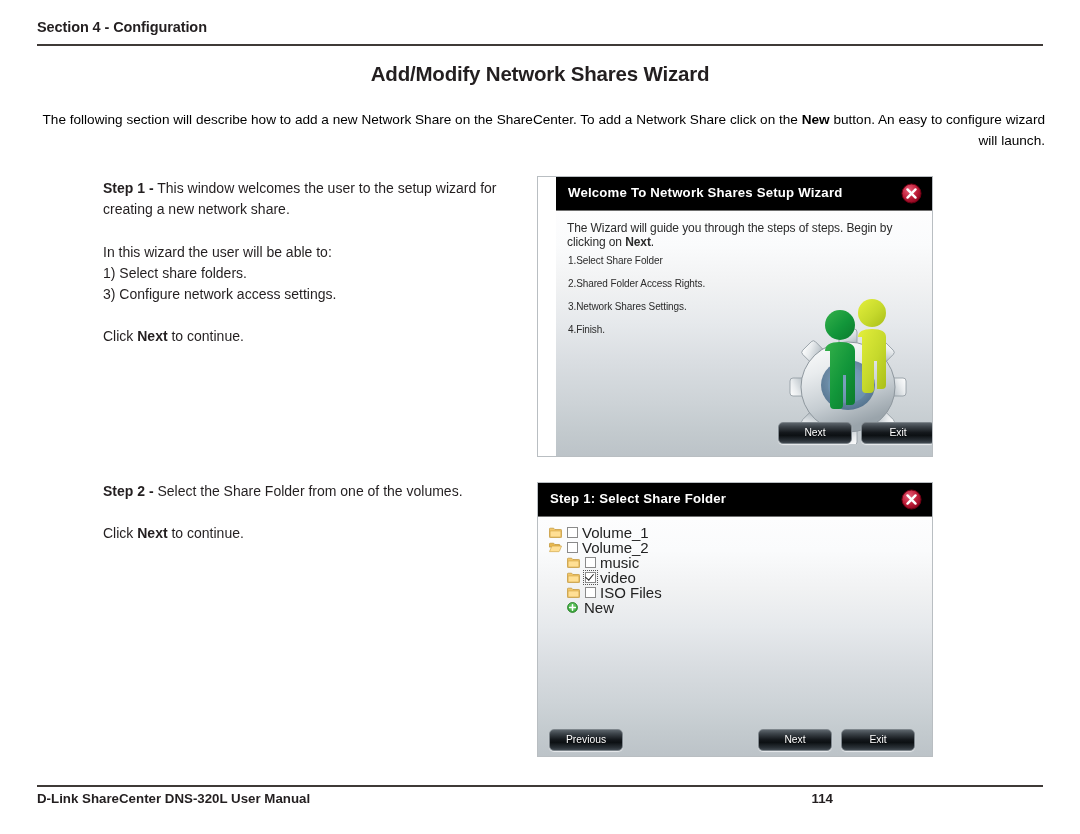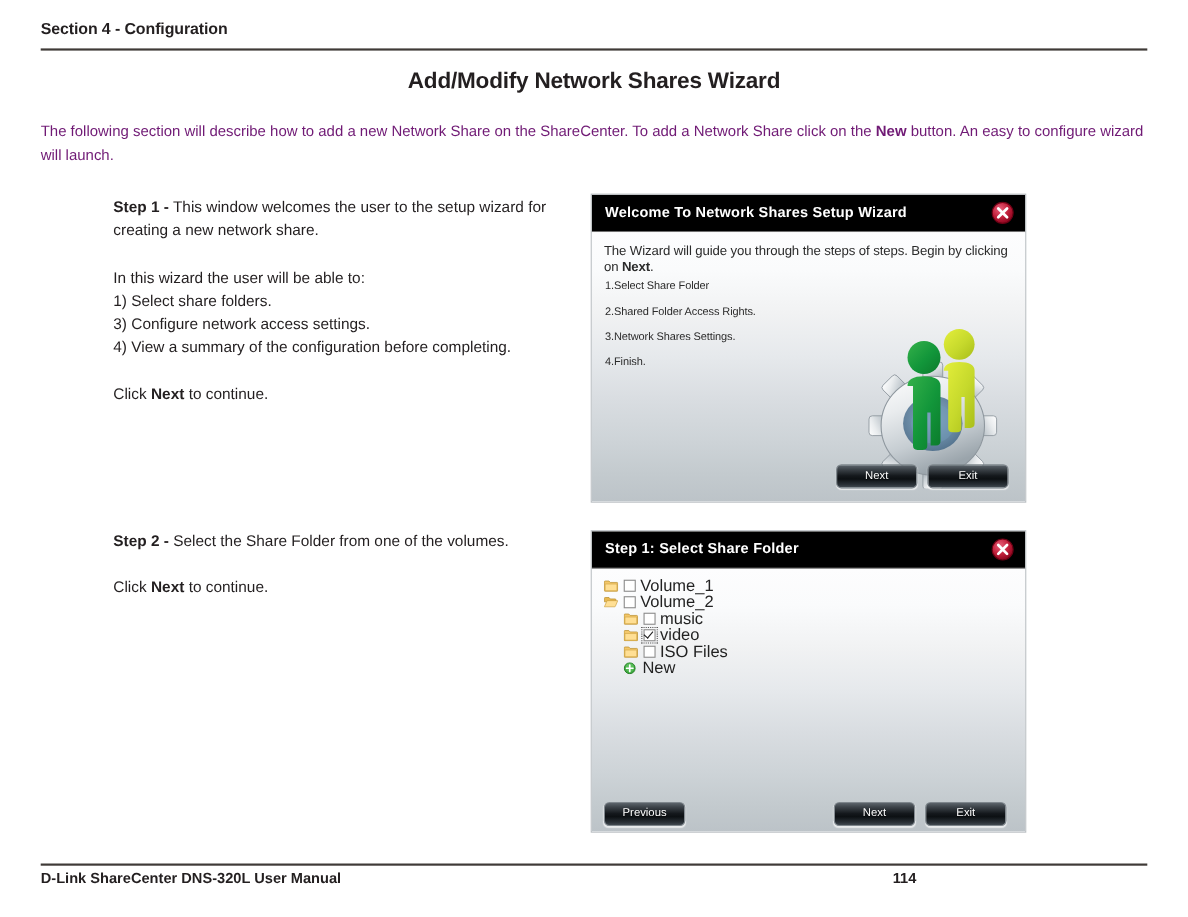--- a/index.html
+++ b/index.html
@@ -56,21 +56,22 @@
   }
 
   
   .intro {
     position: absolute;
     left: 37px;
     top: 110px;
     width: 1008px;
     font-size: 13.6px;
     line-height: 20.5px;
-    color: #701a75;
+    color: #000000;
+    text-align: right;
   }
   .intro b { font-weight: bold; }
 
   
   .step-text {
     position: absolute;
     font-size: 14px;
     line-height: 21.3px;
     color: #231f20;
   }
@@ -80,21 +81,21 @@
   .blank-line { height: 21px; }
 
   
   .dialog {
     position: absolute;
     border: 1px solid #b9bec2;
     box-sizing: border-box;
     background: #ffffff;
     overflow: hidden;
   }
-  #dialog-welcome { left: 537px; top: 176px; width: 396px; height: 281px; }
+  #dialog-welcome { left: 537px; top: 176px; width: 396px; height: 281px; padding-left: 18px; }
   #dialog-select  { left: 537px; top: 482px; width: 396px; height: 275px; }
 
   .dlg-titlebar {
     position: relative;
     height: 33px;
     background: #000000;
     border-bottom: 1px solid #6f6f6f;
   }
   .dlg-title {
     position: absolute;
@@ -271,21 +272,20 @@
   <div class="page-title">Add/Modify Network Shares Wizard</div>
 
   <div class="intro"><span>The following section will describe how to add a new Network Share on the ShareCenter. To add a Network Share click on the </span><b>New</b><span> button. An easy to configure wizard will launch.</span></div>
 
   <div class="step-text" id="step1-text">
     <div><b>Step 1 -</b><span> This window welcomes the user to the setup wizard for creating a new network share.</span></div>
     <div class="blank-line"></div>
     <div>In this wizard the user will be able to:</div>
     <div>1) Select share folders.</div>
     <div>3) Configure network access settings.</div>
-    <div>4) View a summary of the configuration before completing.</div>
     <div class="blank-line"></div>
     <div><span>Click </span><b>Next</b><span> to continue.</span></div>
   </div>
 
   <div class="step-text" id="step2-text">
     <div><b>Step 2 -</b><span> Select the Share Folder from one of the volumes.</span></div>
     <div class="blank-line"></div>
     <div><span>Click </span><b>Next</b><span> to continue.</span></div>
   </div>
 

